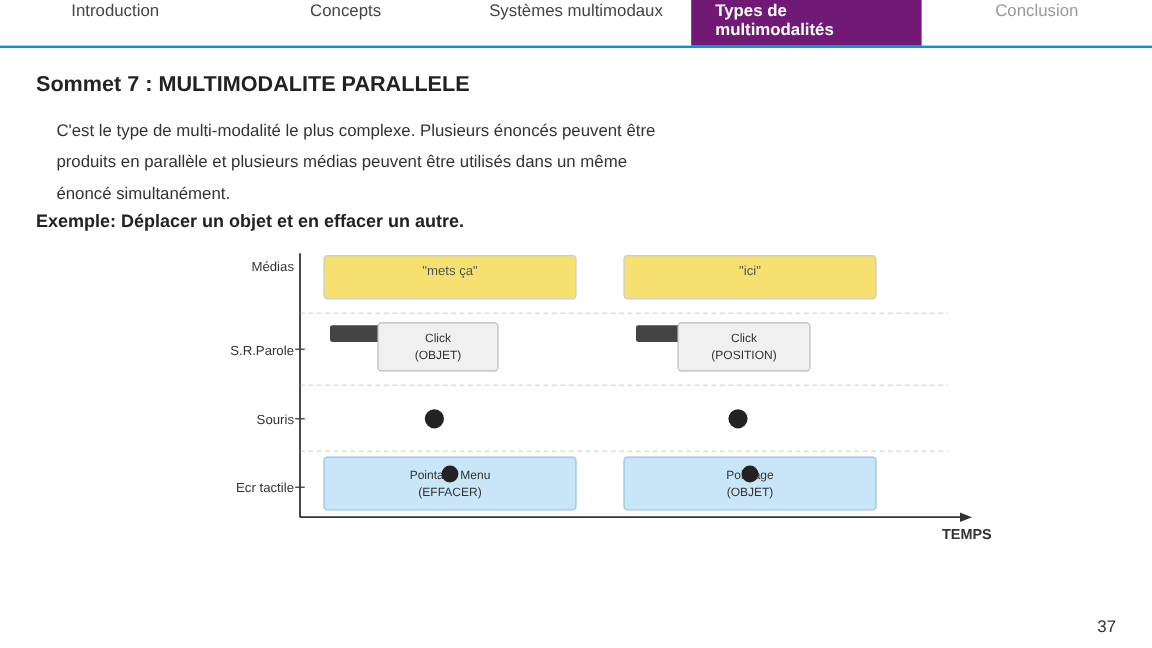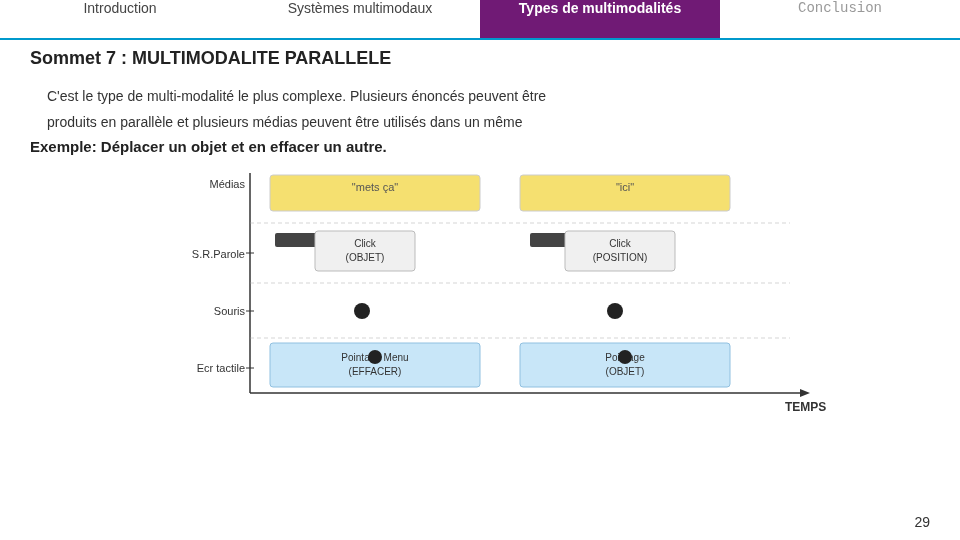--- a/index.html
+++ b/index.html
@@ -29,26 +29,25 @@
       cursor: pointer;
       flex: 1;
     }
     .nav-item.active {
       background: #701a75;
       color: #fff;
       font-weight: bold;
     }
     .nav-item.dim {
       color: #999;
-      font-family: Liberation Mono, monospace;
     }
 
     
     .content {
-      padding: 8px 30px 10px 30px;
+      padding: 20px 30px 10px 30px;
     }
 
     .slide-title {
       font-size: 18px;
       font-weight: bold;
       color: #222;
       margin-bottom: 16px;
     }
 
     .body-text {
@@ -88,35 +87,39 @@
     }
   </style>
 </head>
 <body>
 
 <nav class="navbar">
   <div class="nav-item">
     <span>Introduction</span>
   </div>
   <div class="nav-item">
+    <span>Concepts</span>
+  </div>
+  <div class="nav-item">
     <span>Systèmes multimodaux</span>
   </div>
   <div class="nav-item active">
     <span>Types de multimodalités</span>
   </div>
   <div class="nav-item dim">
     <span>Conclusion</span>
   </div>
 </nav>
 
 <div class="content">
   <div class="slide-title">Sommet 7 : MULTIMODALITE PARALLELE</div>
 
   <div class="body-text">C'est le type de multi-modalité le plus complexe. Plusieurs énoncés peuvent être</div>
   <div class="body-text">produits en parallèle et plusieurs médias peuvent être utilisés dans un même</div>
+  <div class="body-text">énoncé simultanément.</div>
   <div class="example-text">Exemple: Déplacer un objet et en effacer un autre.</div>
 
   <div class="diagram-container">
     <div class="diagram">
       <svg width="700" height="260">
 
         <line x1="120" y1="10" x2="120" y2="230" stroke="#333" stroke-width="1.5"></line>
 
         <line x1="120" y1="230" x2="670" y2="230" stroke="#333" stroke-width="1.5"></line>
 
@@ -169,13 +172,13 @@
         <text x="495" y="198" font-size="10" fill="#333" text-anchor="middle" font-family="Arial">Pointage</text>
         <text x="495" y="212" font-size="10" fill="#333" text-anchor="middle" font-family="Arial">(OBJET)</text>
 
         <circle cx="495" cy="194" r="7" fill="#222"></circle>
 
       </svg>
     </div>
   </div>
 </div>
 
-<div class="page-number">29</div>
+<div class="page-number">37</div>
 
 </body></html>

